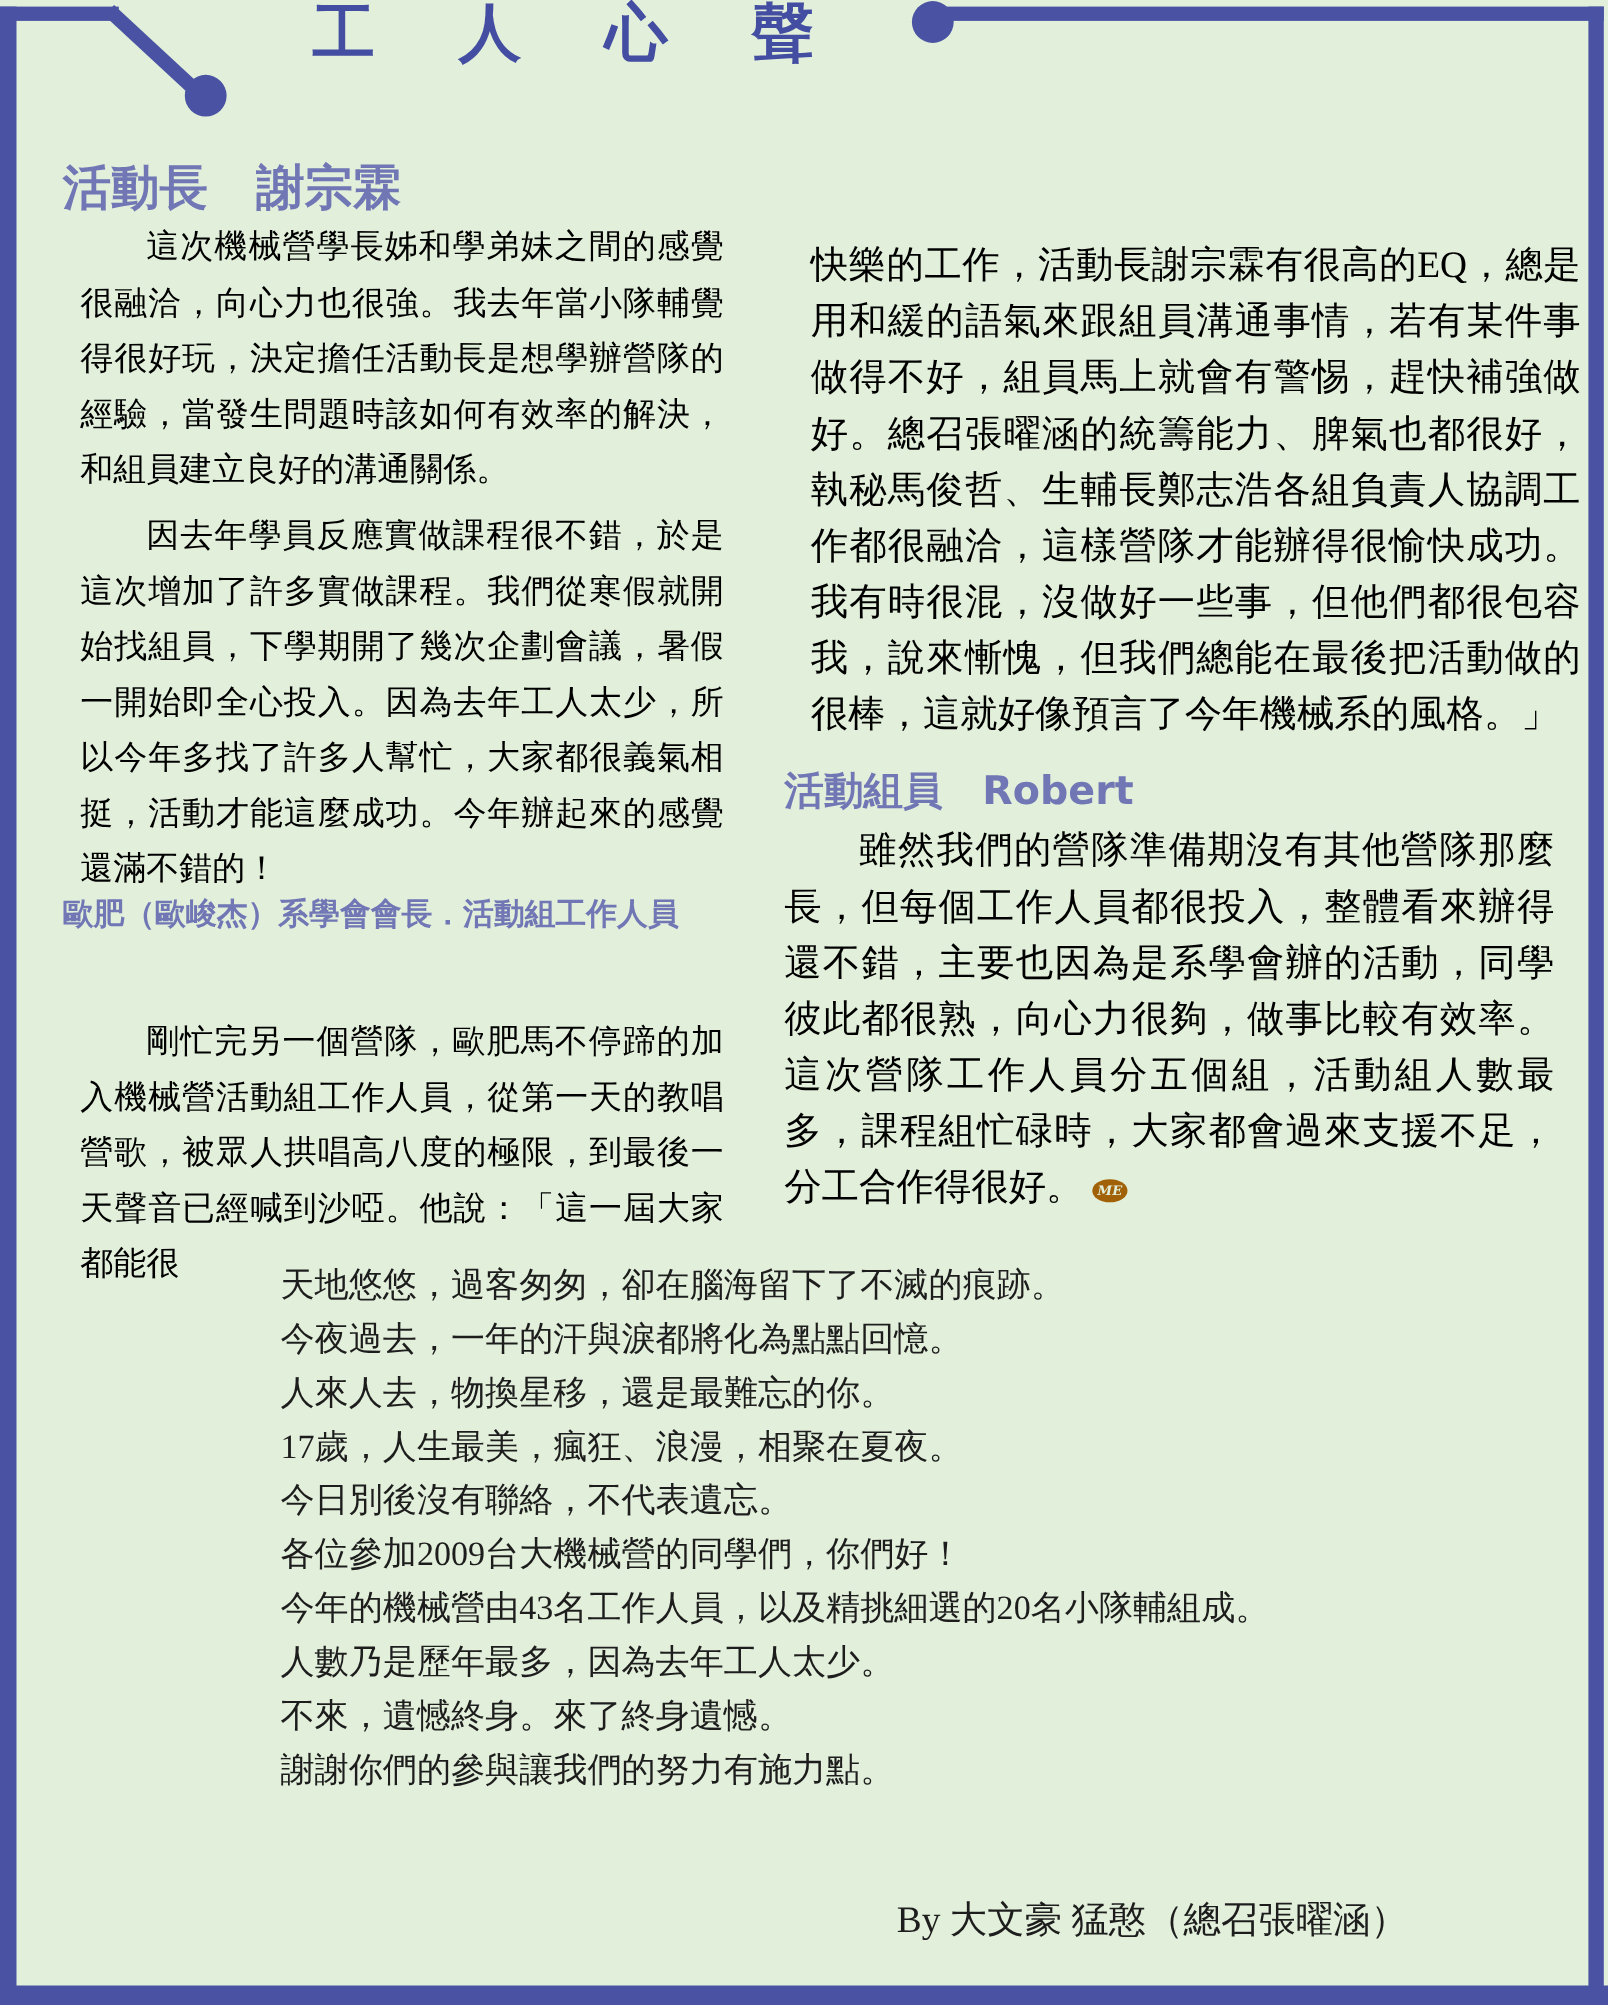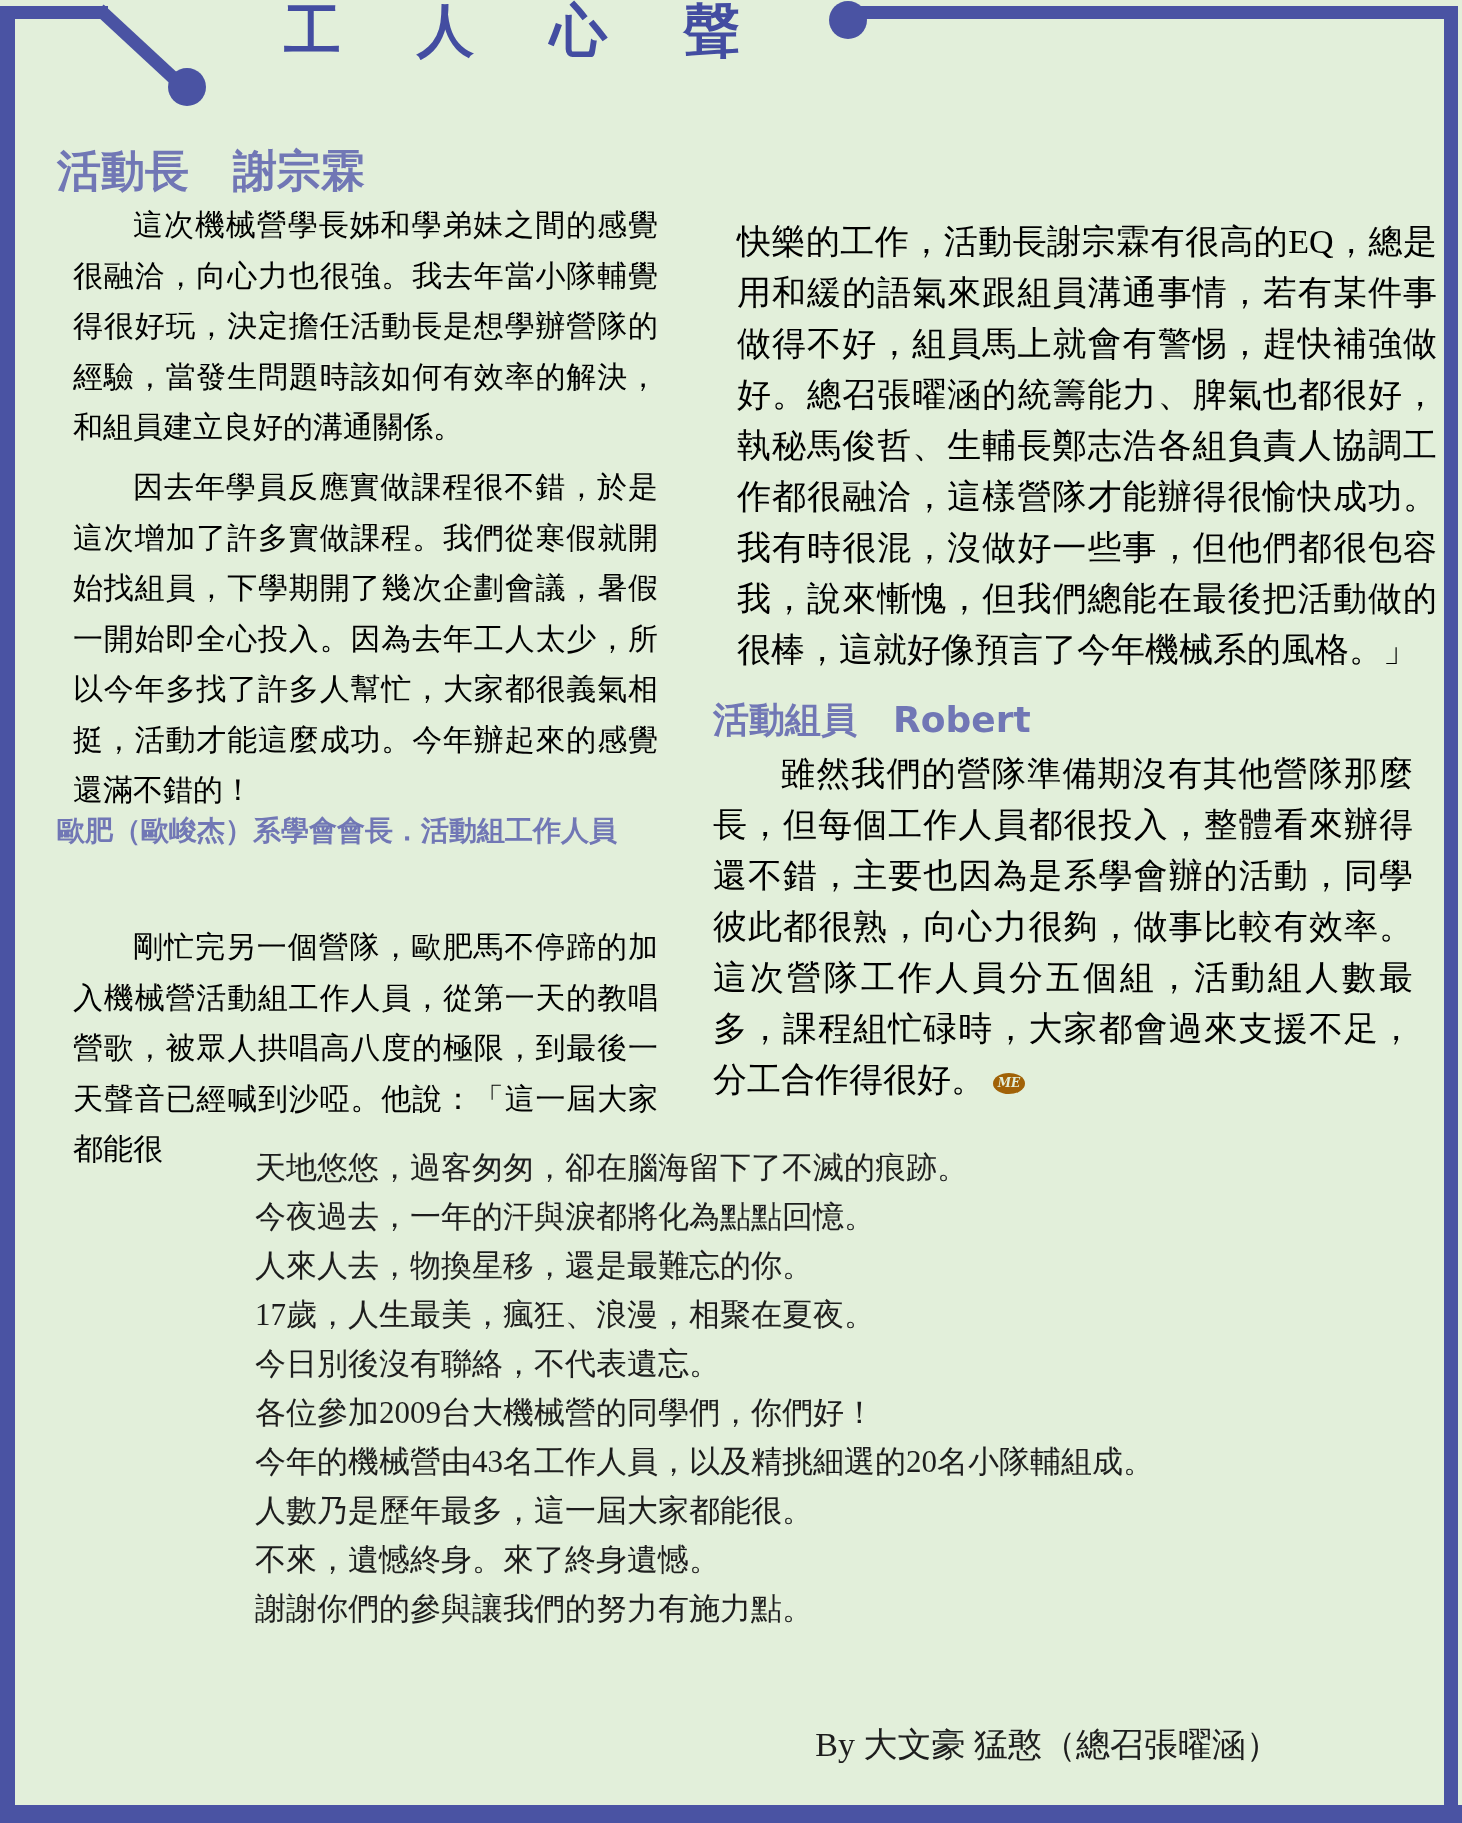--- a/index.html
+++ b/index.html
@@ -101,20 +101,20 @@
   </div>
 
   <div class="poem">
     <div class="poem-line">天地悠悠，過客匆匆，卻在腦海留下了不滅的痕跡。</div>
     <div class="poem-line">今夜過去，一年的汗與淚都將化為點點回憶。</div>
     <div class="poem-line">人來人去，物換星移，還是最難忘的你。</div>
     <div class="poem-line">17歲，人生最美，瘋狂、浪漫，相聚在夏夜。</div>
     <div class="poem-line">今日別後沒有聯絡，不代表遺忘。</div>
     <div class="poem-line">各位參加2009台大機械營的同學們，你們好！</div>
     <div class="poem-line">今年的機械營由43名工作人員，以及精挑細選的20名小隊輔組成。</div>
-    <div class="poem-line">人數乃是歷年最多，這一屆大家都能很。</div>
+    <div class="poem-line">人數乃是歷年最多，因為去年工人太少。</div>
     <div class="poem-line">不來，遺憾終身。來了終身遺憾。</div>
     <div class="poem-line">謝謝你們的參與讓我們的努力有施力點。</div>
   </div>
 
   <div class="byline">By 大文豪 猛憨（總召張曜涵）</div>
 
 </div>
 
 </body></html>

